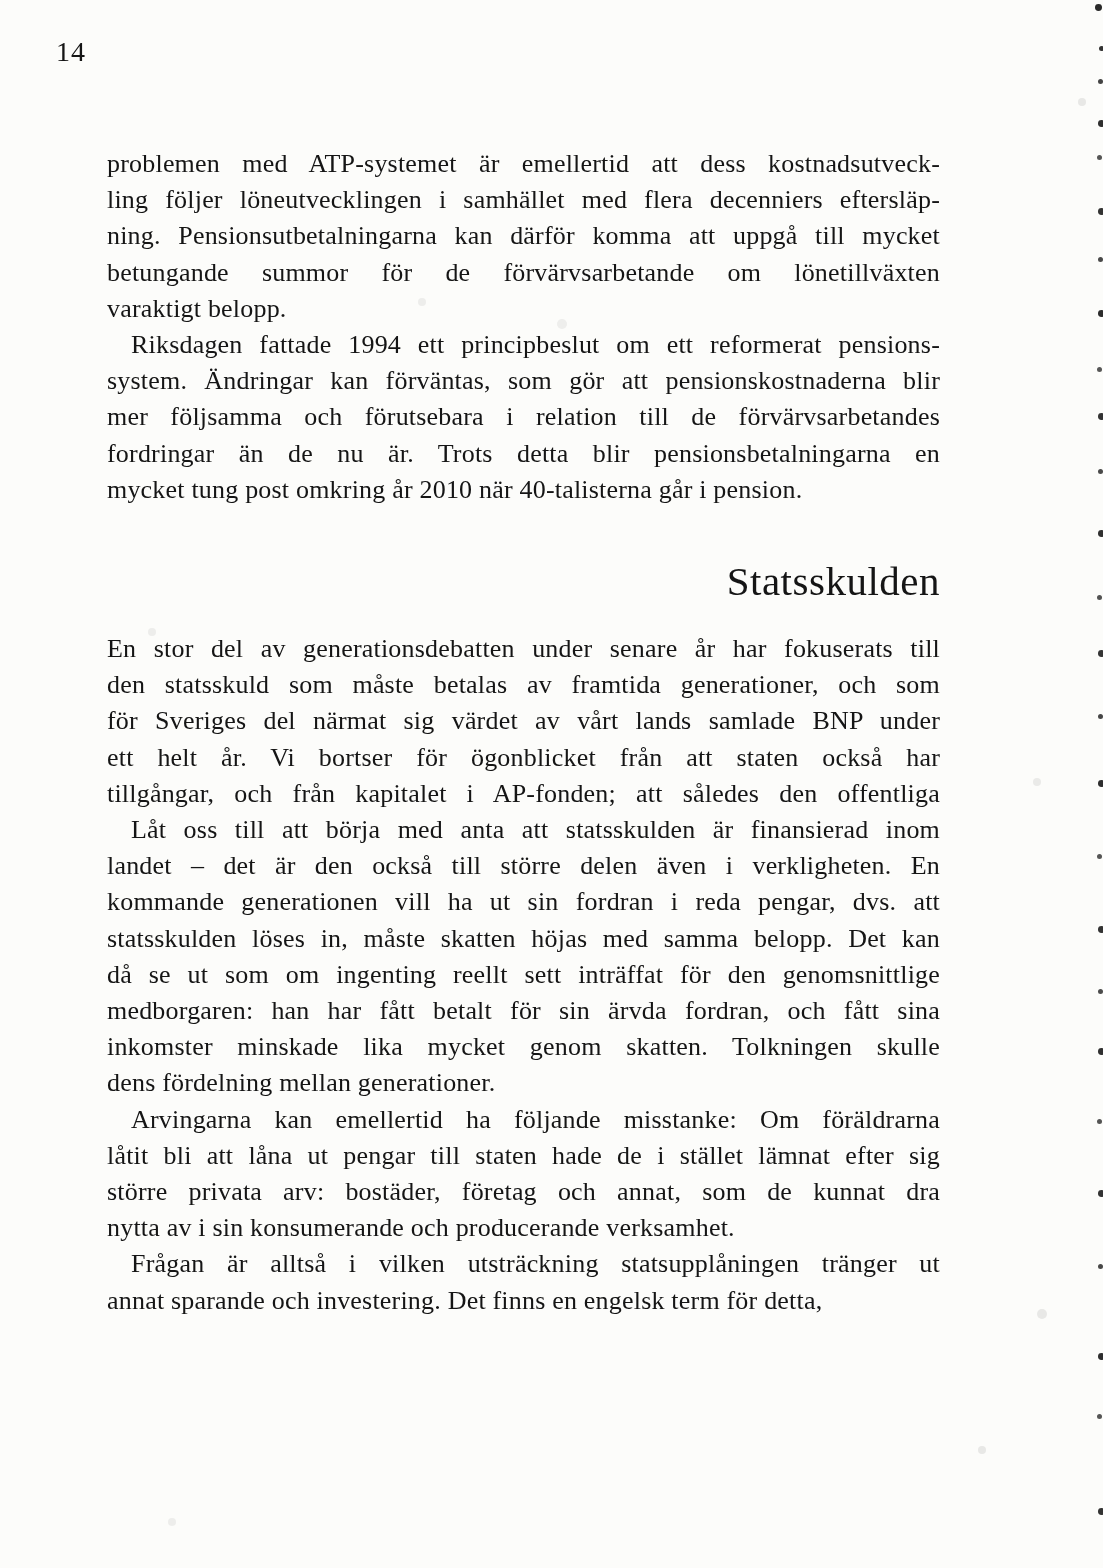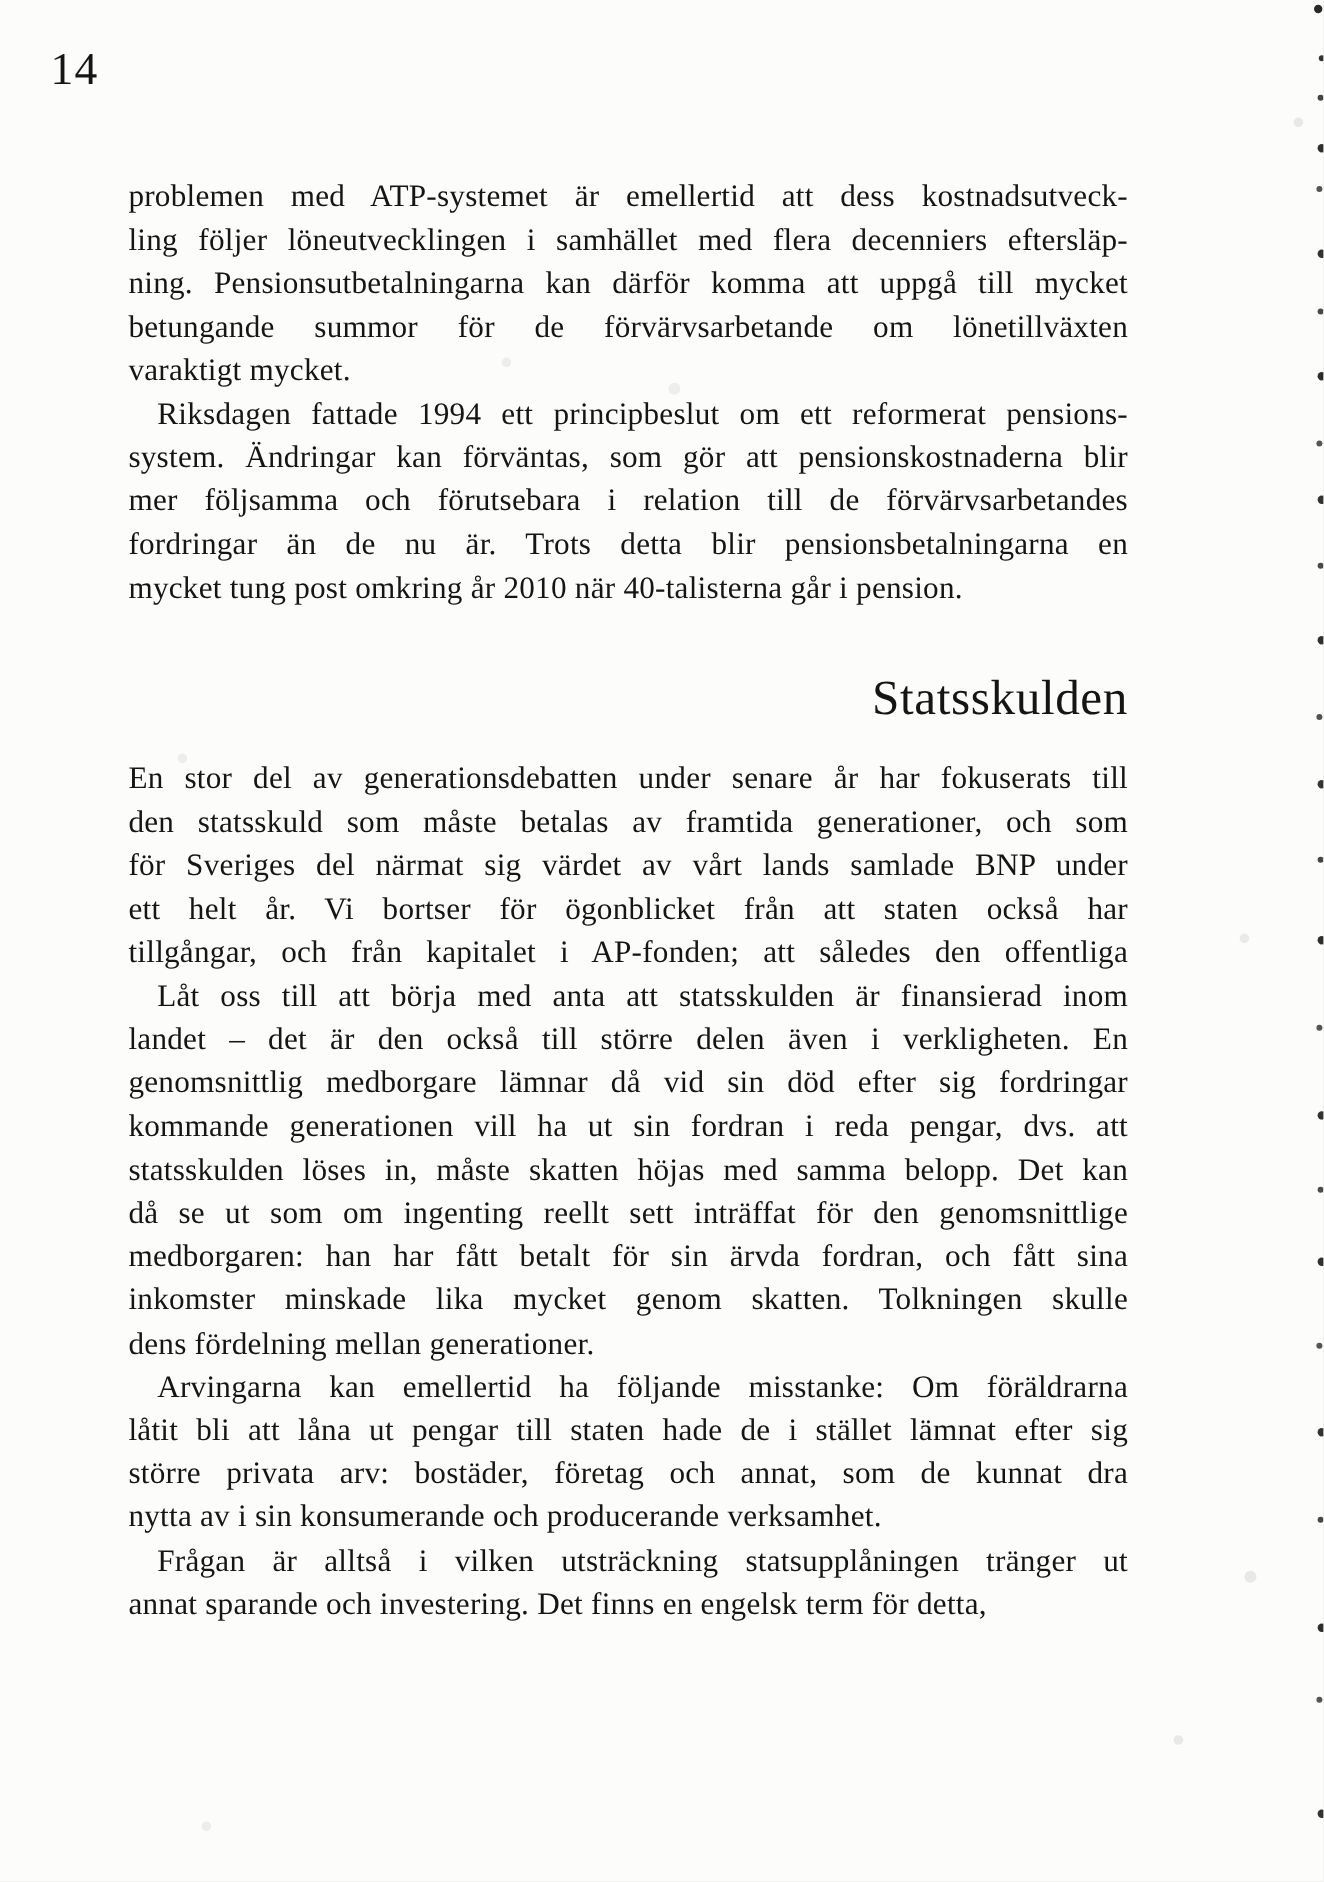--- a/index.html
+++ b/index.html
@@ -12,23 +12,23 @@
     width: 1103px;
     height: 1568px;
     margin: 0 auto;
     background: #fcfcfa;
     overflow: hidden;
     font-family: "Liberation Serif", "DejaVu Serif", serif;
     color: #151515;
   }
   .page-number {
     position: absolute;
-    left: 42px;
+    left: 56px;
     top: 36px;
-    font-size: 38px;
+    font-size: 28px;
     letter-spacing: 1px;
   }
   .text-body {
     position: absolute;
     left: 107px;
     top: 146px;
     width: 833px;
     font-size: 26px;
     line-height: 36.2px;
     letter-spacing: 0.2px;
@@ -108,41 +108,40 @@
 
 <div class="page">
   <div class="page-number">14</div>
 
   <div class="text-body" id="text-body">
       <div class="paragraph">
         <div class="line">problemen med ATP-systemet är emellertid att dess kostnadsutveck-</div>
         <div class="line">ling följer löneutvecklingen i samhället med flera decenniers eftersläp-</div>
         <div class="line">ning. Pensionsutbetalningarna kan därför komma att uppgå till mycket</div>
         <div class="line">betungande summor för de förvärvsarbetande om lönetillväxten</div>
-        <div class="line last">varaktigt mycket.</div>
+        <div class="line last">varaktigt belopp.</div>
       </div>
       <div class="paragraph">
         <div class="line indent">Riksdagen fattade 1994 ett principbeslut om ett reformerat pensions-</div>
         <div class="line">system. Ändringar kan förväntas, som gör att pensionskostnaderna blir</div>
         <div class="line">mer följsamma och förutsebara i relation till de förvärvsarbetandes</div>
         <div class="line">fordringar än de nu är. Trots detta blir pensionsbetalningarna en</div>
         <div class="line last">mycket tung post omkring år 2010 när 40-talisterna går i pension.</div>
       </div>
       <h2 class="section-heading">Statsskulden</h2>
       <div class="paragraph">
         <div class="line">En stor del av generationsdebatten under senare år har fokuserats till</div>
         <div class="line">den statsskuld som måste betalas av framtida generationer, och som</div>
         <div class="line">för Sveriges del närmat sig värdet av vårt lands samlade BNP under</div>
         <div class="line">ett helt år. Vi bortser för ögonblicket från att staten också har</div>
         <div class="line">tillgångar, och från kapitalet i AP-fonden; att således den offentliga</div>
       </div>
       <div class="paragraph">
         <div class="line indent">Låt oss till att börja med anta att statsskulden är finansierad inom</div>
         <div class="line">landet – det är den också till större delen även i verkligheten. En</div>
-        <div class="line">genomsnittlig medborgare lämnar då vid sin död efter sig fordringar</div>
         <div class="line">kommande generationen vill ha ut sin fordran i reda pengar, dvs. att</div>
         <div class="line">statsskulden löses in, måste skatten höjas med samma belopp. Det kan</div>
         <div class="line">då se ut som om ingenting reellt sett inträffat för den genomsnittlige</div>
         <div class="line">medborgaren: han har fått betalt för sin ärvda fordran, och fått sina</div>
         <div class="line">inkomster minskade lika mycket genom skatten. Tolkningen skulle</div>
         <div class="line last">dens fördelning mellan generationer.</div>
       </div>
       <div class="paragraph">
         <div class="line indent">Arvingarna kan emellertid ha följande misstanke: Om föräldrarna</div>
         <div class="line">låtit bli att låna ut pengar till staten hade de i stället lämnat efter sig</div>

